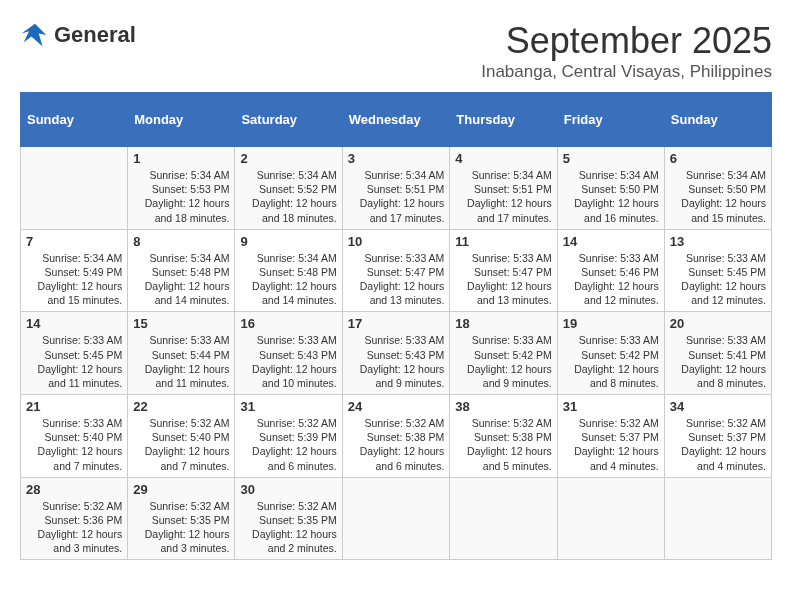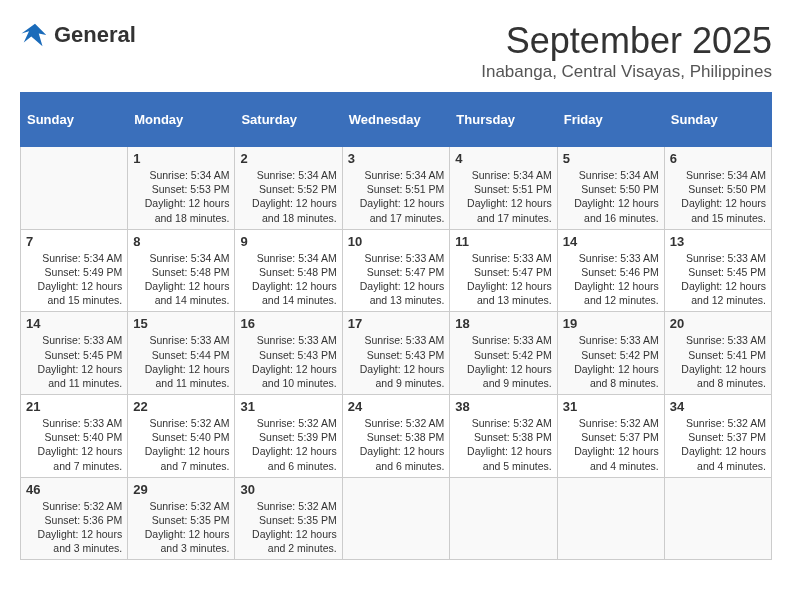--- a/index.html
+++ b/index.html
@@ -239,21 +239,21 @@
           <span class="day-number">31</span>
           <div class="day-info">Sunrise: 5:32 AM<br>Sunset: 5:37 PM<br>Daylight: 12 hours<br>and 4 minutes.</div>
         </td>
         <td>
           <span class="day-number">34</span>
           <div class="day-info">Sunrise: 5:32 AM<br>Sunset: 5:37 PM<br>Daylight: 12 hours<br>and 4 minutes.</div>
         </td>
       </tr>
       <tr class="week-row">
         <td>
-          <span class="day-number">46</span>
+          <span class="day-number">28</span>
           <div class="day-info">Sunrise: 5:32 AM<br>Sunset: 5:36 PM<br>Daylight: 12 hours<br>and 3 minutes.</div>
         </td>
         <td>
           <span class="day-number">29</span>
           <div class="day-info">Sunrise: 5:32 AM<br>Sunset: 5:35 PM<br>Daylight: 12 hours<br>and 3 minutes.</div>
         </td>
         <td>
           <span class="day-number">30</span>
           <div class="day-info">Sunrise: 5:32 AM<br>Sunset: 5:35 PM<br>Daylight: 12 hours<br>and 2 minutes.</div>
         </td>

